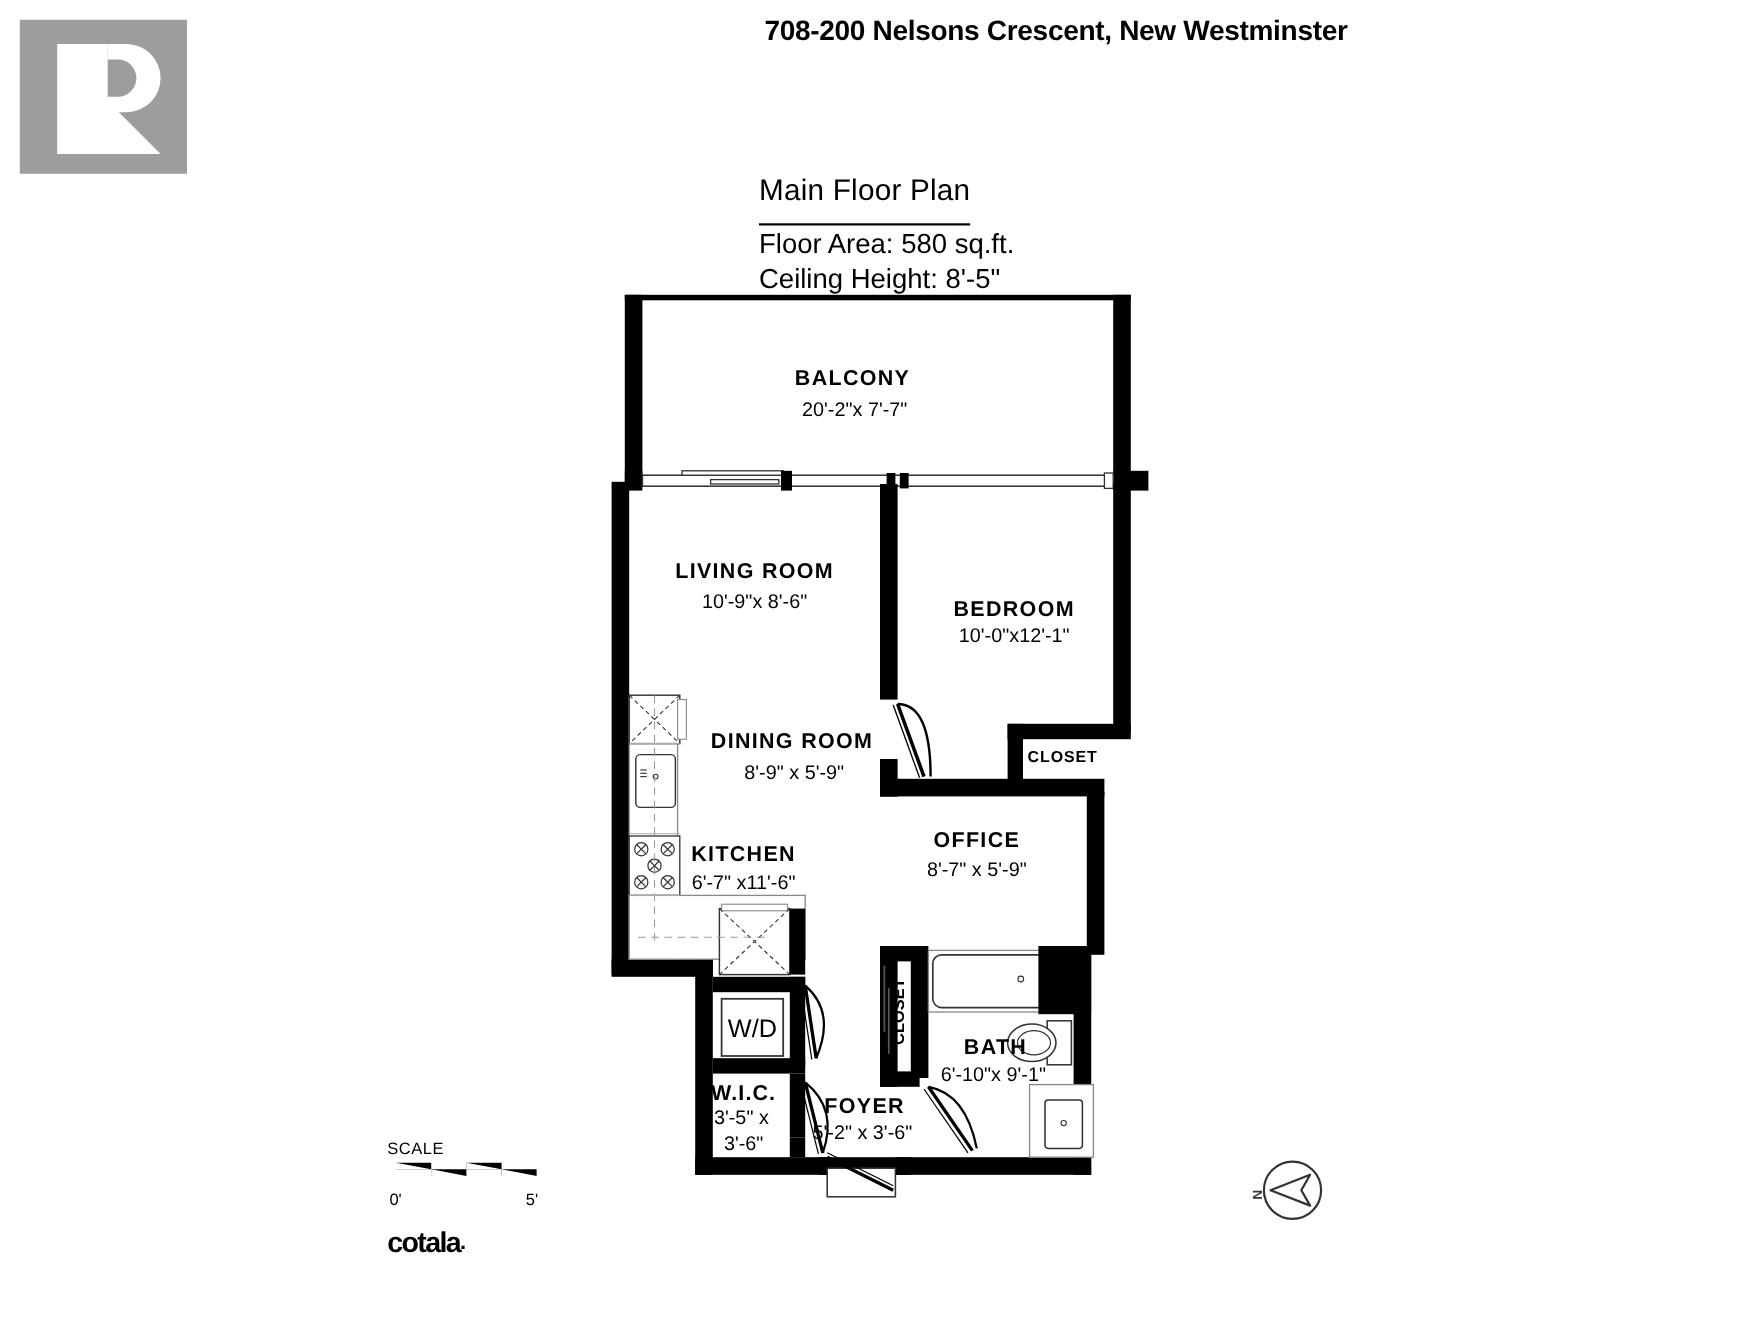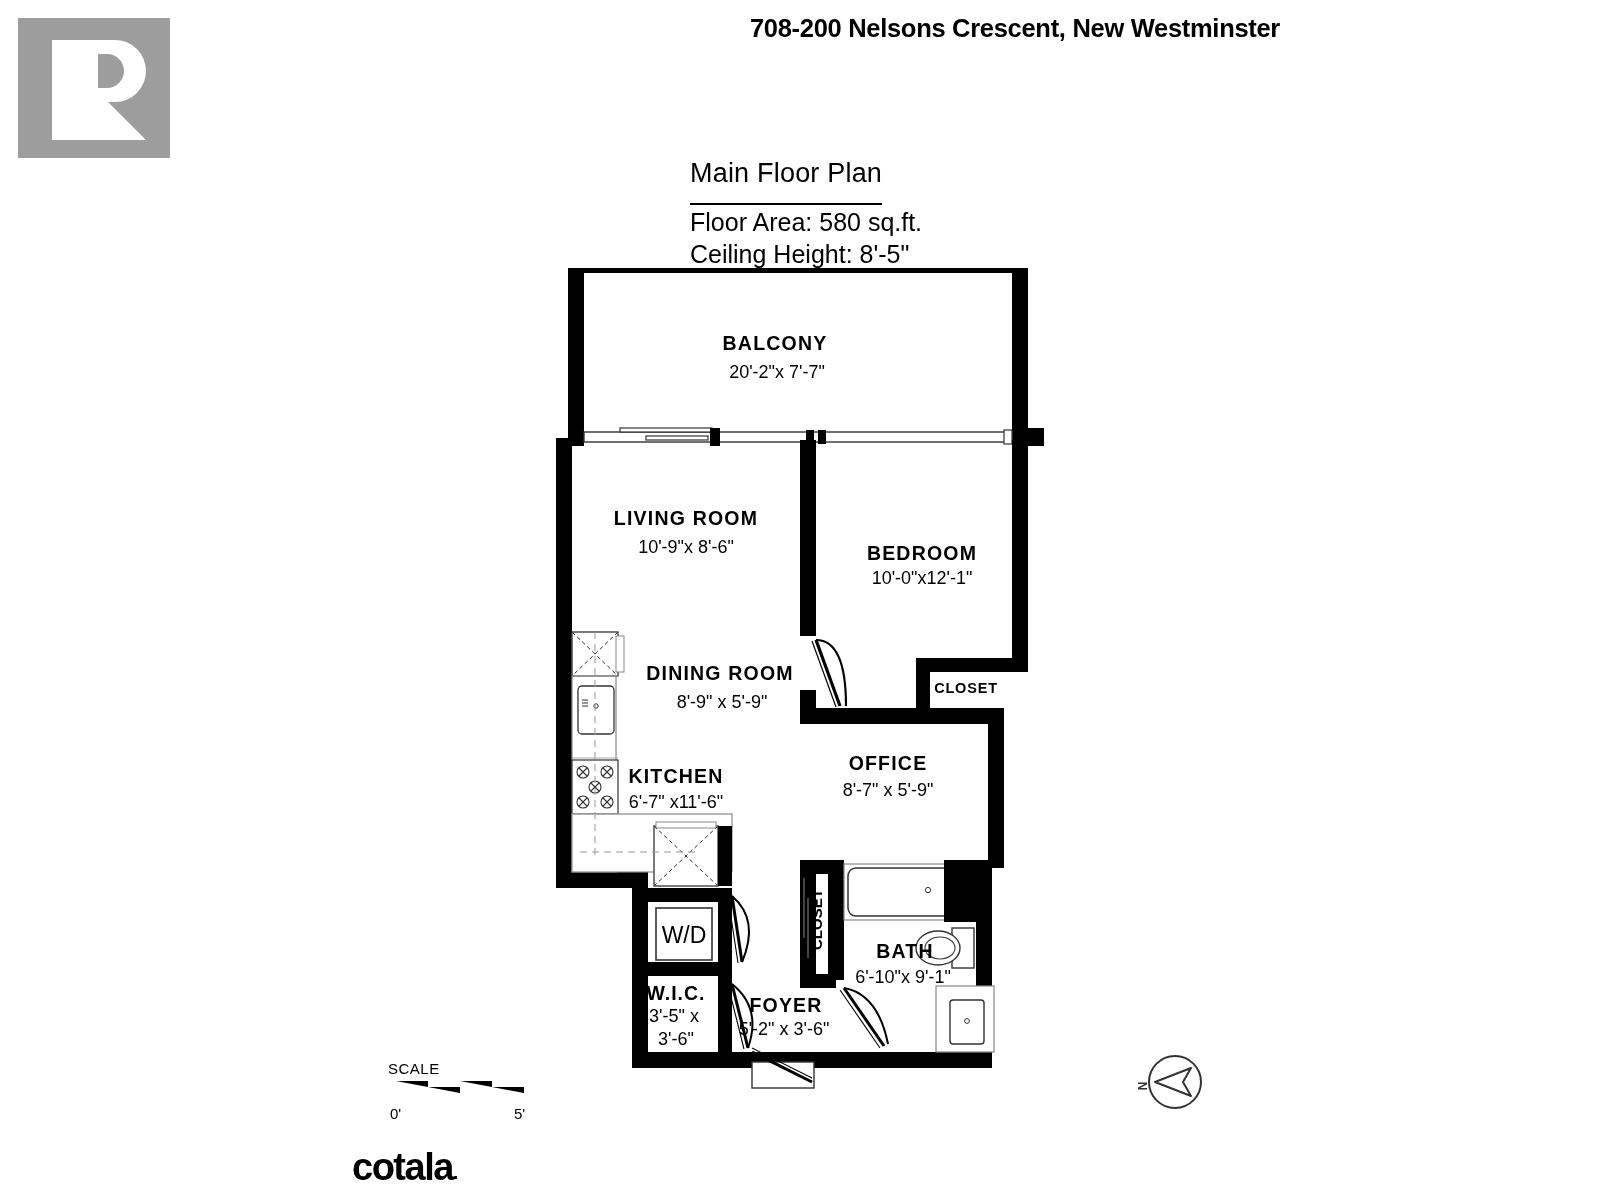--- a/index.html
+++ b/index.html
@@ -15,47 +15,47 @@
       border-radius:0 31px 31px 0;}
   #realtor-r-hole{position:absolute;left:80px;top:36px;width:26px;height:34px;background:#9d9d9d;
       border-radius:0 17px 17px 0;}
   #realtor-r-diag{position:absolute;left:66px;top:60px;width:62px;height:62px;background:#fff;
       clip-path:polygon(0 0, 100% 100%, 0 100%);}
   #realtor-word{position:absolute;left:0px;top:140px;font-size:40px;letter-spacing:1px;
       color:#9d9d9d;font-weight:400;font-family:"Liberation Sans",sans-serif;}
   #realtor-reg{font-size:15px;vertical-align:super;}
 
   #title-block{position:absolute;left:640px;top:14px;width:640px;text-align:right;}
-  #address-title{font-size:25.5px;font-weight:bold;letter-spacing:-0.3px;white-space:nowrap;}
+  #address-title{font-size:25.5px;font-weight:bold;letter-spacing:-0.3px;white-space:nowrap;text-align:center;}
   #area-table{margin-top:6px;display:inline-block;}
   #area-table table{border-collapse:collapse;}
   #area-table td{font-size:15px;padding:0 4px;white-space:nowrap;line-height:1.35;}
   .lbl{text-align:right;color:#333;}
   .val{text-align:right;color:#333;}
   .bold td,td.bold{font-weight:bold;color:#000;}
   .gap{width:26px;}
 
   #plan-title{position:absolute;left:690px;top:158px;}
   #plan-title-main{font-size:27px;font-weight:normal;border-bottom:2.5px solid #000;
       display:inline-block;padding-bottom:14px;letter-spacing:0.2px;}
   .plan-sub{font-size:25px;margin-top:3px;letter-spacing:0px;}
 
   
   #plan{position:absolute;left:0;top:0;width:1600px;height:1200px;}
 
   
-  #scale-block{position:absolute;left:352px;top:1060px;margin-left:36px;}
+  #scale-block{position:absolute;left:352px;top:1036px;}
   #scale-label{font-size:15px;letter-spacing:0.5px;}
   #scale-bar{position:relative;width:128px;height:22px;margin-top:2px;margin-left:8px;}
   #scale-ends{position:relative;width:146px;margin-left:0px;font-size:15px;height:16px;}
   #scale-zero{position:absolute;left:2px;top:0;}
   #scale-five{position:absolute;left:126px;top:0;}
 
   #cotala{position:absolute;left:352px;top:1118px;display:flex;align-items:flex-end;}
-  #cotala-word{font-size:38px;font-weight:bold;letter-spacing:-1.5px;line-height:0.9;margin-top:32px;}
+  #cotala-word{font-size:26px;font-weight:bold;letter-spacing:-1.5px;line-height:0.9;}
   #cotala-dot{font-size:20px;font-weight:bold;}
   #disclaimer{font-size:12.5px;margin-left:8px;margin-bottom:5px;color:#111;white-space:nowrap;}
 
   #compass{position:absolute;left:1135px;top:1046px;width:72px;height:72px;}
 </style>
 </head>
 <body>
 
 <div id="realtor-logo">
   <div id="realtor-mark">

